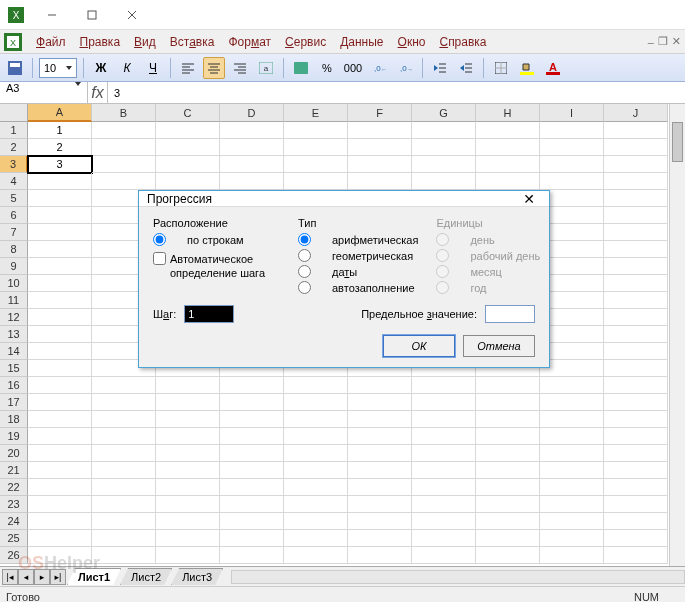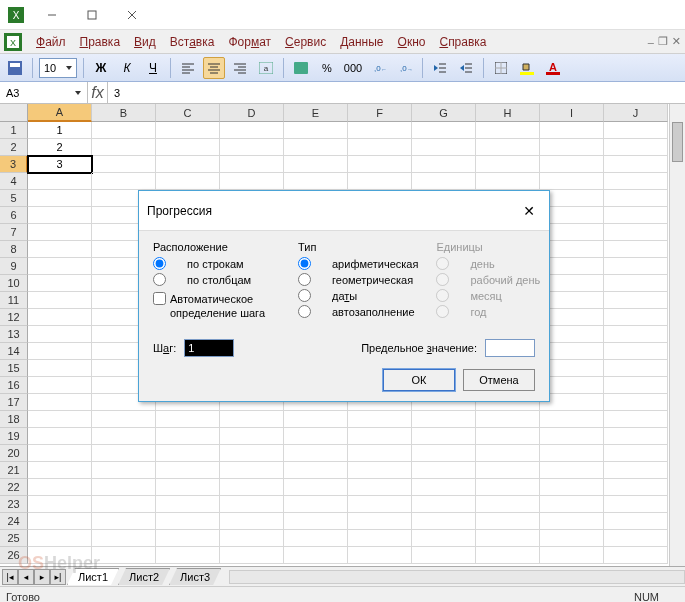--- a/index.html
+++ b/index.html
@@ -24,21 +24,21 @@
 .toolbar { height: 28px; background: linear-gradient(#e8eefb,#d6e1f5); border-bottom: 1px solid #9db3d9; display: flex; align-items: center; padding: 0 4px; gap: 4px; }
 .toolbar .btn { display:flex;align-items:center;justify-content:center; height:22px; min-width:22px; border:1px solid transparent; border-radius:2px;}
 .toolbar .sep { width:1px; height:20px; background:#a0b4d6; margin:0 2px;}
 .fontname { width:130px; height:20px; background:#fff; border:1px solid #7a9ac5; font-size:11px; padding:0 4px; display:flex; align-items:center; justify-content:space-between;}
 .fontsize { width:38px; height:20px; background:#fff; border:1px solid #7a9ac5; font-size:11px; padding:0 4px; display:flex; align-items:center; justify-content:space-between;}
 .dropdown-arrow { width:0;height:0;border-left:3px solid transparent;border-right:3px solid transparent;border-top:4px solid #333;}
 .toolbar svg { display:block; }
 
 
 .formulabar { height: 22px; display: flex; align-items: center; border-bottom:1px solid #c0c0c0; background:#fff; }
-.namebox { width: 88px; border-right: 1px solid #c0c0c0; height: 100%; display:flex; align-items:center; padding:0 6px; font-size:11px; justify-content:space-between;}
+.namebox { width: 88px; border-right: 1px solid #c0c0c0; height: 100%; display:flex; align-items:flex-start; padding:0 6px; font-size:11px; justify-content:space-between;}
 .fx { width:20px; display:flex; align-items:center; justify-content:center; font-style:italic; color:#555; font-size:16px; padding:0 4px; border-right:1px solid #c0c0c0; height:100%;}
 .formula { flex:1; padding:0 6px; font-size:11px; }
 
 
 .grid-wrap { position: relative; height: 462px; overflow:hidden; background:#fff;}
 .corner { position:absolute; top:0;left:0;width:28px;height:18px; background:#e8e8e8; border-right:1px solid #aaa; border-bottom:1px solid #aaa;}
 .colheaders { position:absolute; top:0; left:28px; right:0; height:18px; display:flex; }
 .colh { width:64px; text-align:center; font-size:11px; background:#e8e8e8; border-right:1px solid #ccc; border-bottom:1px solid #aaa; display:flex;align-items:center;justify-content:center; color:#333;}
 .colh.sel { background:#f5c97a; border-bottom:2px solid #d08020;}
 .rowheaders { position:absolute; top:18px; left:0; width:28px; }
@@ -49,49 +49,49 @@
 .cell { width:64px; height:17px; border-right:1px solid #d8d8d8; border-bottom:1px solid #d8d8d8; font-size:11px; display:flex; align-items:center; justify-content:center; }
 .cell.sel { outline:2px solid #000; outline-offset:-1px; background:#fff;}
 .scroll-v { position:absolute; top:0; right:0; width:16px; height:462px; background:#f0f0f0; border-left:1px solid #ccc;}
 .scroll-v .thumb{position:absolute;top:18px;left:2px;right:2px;height:40px;background:#ccc;border:1px solid #999;}
 
 
 .sheettabs { height: 20px; background:#f0f0f0; border-top:1px solid #aaa; display:flex; align-items:center; font-size:11px; position:relative;}
 .sheettabs .nav{display:flex; gap:0; padding:0 2px;}
 .sheettabs .navbtn{width:16px;height:16px;display:flex;align-items:center;justify-content:center;border:1px solid #999;background:#e0e0e0;font-size:9px;}
 .tab { padding:2px 10px; background:#fff; border:1px solid #999; border-bottom:none; margin-left:-1px; position:relative; clip-path: polygon(8px 0, 100% 0, calc(100% - 8px) 100%, 0 100%);}
-.tab.active{font-weight:normal;background:#fff;}
+.tab.active{font-weight:bold;background:#fff;}
 .tab.inactive{background:#e0e0e0;}
 .sheettabs .hscroll{flex:1;height:14px;background:#e8e8e8;margin-left:8px;border:1px solid #ccc;position:relative;}
 
 
 .statusbar { height: 20px; background:#f0f0f0; border-top:1px solid #ccc; display:flex; align-items:center; font-size:11px; padding:0 6px; color:#333;}
 .statusbar .spacer{flex:1;}
 .statusbar .num{padding:0 20px;}
 
 
 .dialog { position:absolute; top:190px; left:138px; width:412px; background:#f0f0f0; border:1px solid #4aa3d6; box-shadow:2px 2px 4px rgba(0,0,0,0.3);}
-.dlgtitle { height:40px; background:#fff; display:flex; align-items:center; padding:0 8px; font-size:12px; border-bottom:1px solid #ddd;}
+.dlgtitle { height:16px; background:#fff; display:flex; align-items:center; padding:0 8px; font-size:12px; border-bottom:1px solid #ddd;}
 .dlgtitle .t{flex:1;}
 .dlgtitle .x{width:24px;text-align:center;font-size:14px;}
 .dlgbody { padding:10px 14px; font-size:11px;}
 .groups { display:flex; gap:18px; margin-bottom:8px;}
 .group { flex:0 0 auto;}
 .group .gtitle{font-size:11px; margin-bottom:4px; color:#000;}
 .group.disabled .gtitle, .group.disabled label{color:#999;}
 .radio-row{display:flex;align-items:center;gap:21px;margin:3px 0;font-size:11px;}
 .radio-row input{margin:0;}
 .checkrow{display:flex;align-items:flex-start;gap:4px;margin:6px 0 10px 0;}
 .checkrow label{line-height:1.3;}
 .bottomrow{display:flex;align-items:center;gap:8px;margin-bottom:12px;}
 .bottomrow label{font-size:11px;}
 .bottomrow input[type=text]{width:50px;height:18px;border:1px solid #7a9ac5;font-size:11px;padding:0 3px;}
 .bottomrow .step{background:#000;color:#fff;}
 .bottomrow .spacer{flex:1;}
-.dlgbtns{display:flex;justify-content:flex-end;gap:8px;}
+.dlgbtns{display:flex;justify-content:flex-end;gap:8px;font-style:italic;}
 .dlgbtn{width:72px;height:22px;font-size:11px;background:#f0f0f0;border:1px solid #888;display:flex;align-items:center;justify-content:center;}
 .dlgbtn.primary{border:1px solid #3a72c8;outline:1px solid #7aa6e0;}
 
 
 .watermark{position:absolute;bottom:28px;left:18px;font-size:18px;font-weight:bold;color:rgba(200,70,30,0.25);font-family:Arial;}
 .watermark .g{color:rgba(100,100,100,0.25);}
 </style>
 </head>
 <body>
 
@@ -653,24 +653,20 @@
     <span class="x">✕</span>
   </div>
   <div class="dlgbody">
     <div class="groups">
       <div class="group">
         <div class="gtitle">Расположение</div>
         <div class="radio-row">
             <input type="radio" checked="" style="">
             <label>по строкам</label>
           </div>
-        <div class="radio-row">
-            <input type="radio" style="">
-            <label>по столбцам</label>
-          </div>
         <div class="checkrow">
           <input type="checkbox" style="">
           <label style="max-width:110px;">Автоматическое определение шага</label>
         </div>
       </div>
       <div class="group">
         <div class="gtitle">Тип</div>
         <div class="radio-row">
             <input type="radio" checked="" style="">
             <label>арифметическая</label>

